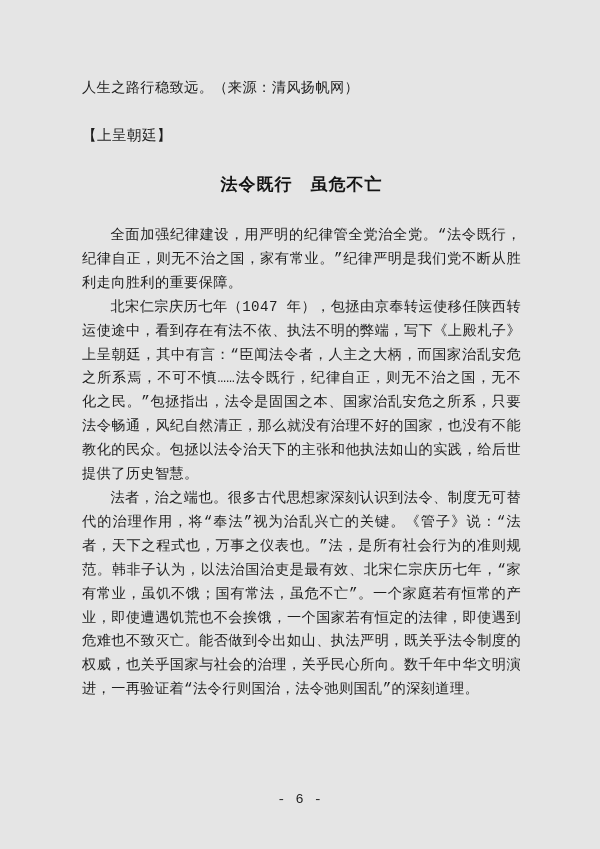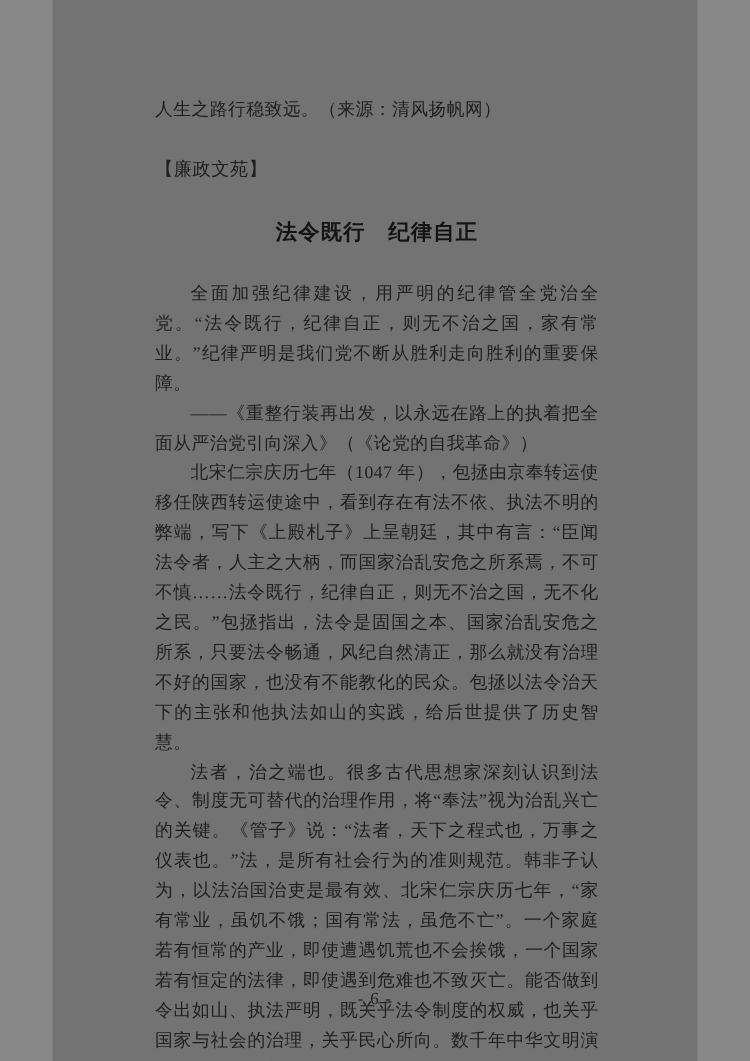--- a/index.html
+++ b/index.html
@@ -2,25 +2,25 @@
 <html><head>
 <meta charset="utf-8">
 <style>
   html, body {
     margin: 0;
     padding: 0;
     background: #888;
   }
   .page {
     position: relative;
-    width: 516px;
+    width: 600px;
     height: 849px;
     margin: 0 auto;
-    background: #737373;
-    font-family: Liberation Serif, serif;
+    background: #e5e5e5;
+    font-family: Liberation Mono, monospace;
     color: #1e1e1e;
     overflow: hidden;
     box-sizing: border-box;
   }
   .content {
     padding: 76px 79px 0 82px;
     box-sizing: border-box;
   }
   .continuation {
     margin: 0;
@@ -67,26 +67,25 @@
     letter-spacing: 1px;
   }
 </style>
 </head>
 <body>
 
 <div class="page">
   <div class="content">
     <p class="continuation">人生之路行稳致远。（来源：清风扬帆网）</p>
 
-    <p class="section-label">【廉政文苑】</p>
+    <p class="section-label">【上呈朝廷】</p>
 
-    <h1 class="article-title">法令既行　纪律自正</h1>
+    <h1 class="article-title">法令既行　虽危不亡</h1>
 
     <div class="article-body">
       <p>全面加强纪律建设，用严明的纪律管全党治全党。“法令既行，纪律自正，则无不治之国，家有常业。”纪律严明是我们党不断从胜利走向胜利的重要保障。</p>
-      <p>——《重整行装再出发，以永远在路上的执着把全面从严治党引向深入》（《论党的自我革命》）</p>
       <p>北宋仁宗庆历七年（1047 年），包拯由京奉转运使移任陕西转运使途中，看到存在有法不依、执法不明的弊端，写下《上殿札子》上呈朝廷，其中有言：“臣闻法令者，人主之大柄，而国家治乱安危之所系焉，不可不慎……法令既行，纪律自正，则无不治之国，无不化之民。”包拯指出，法令是固国之本、国家治乱安危之所系，只要法令畅通，风纪自然清正，那么就没有治理不好的国家，也没有不能教化的民众。包拯以法令治天下的主张和他执法如山的实践，给后世提供了历史智慧。</p>
       <p>法者，治之端也。很多古代思想家深刻认识到法令、制度无可替代的治理作用，将“奉法”视为治乱兴亡的关键。《管子》说：“法者，天下之程式也，万事之仪表也。”法，是所有社会行为的准则规范。韩非子认为，以法治国治吏是最有效、北宋仁宗庆历七年，“家有常业，虽饥不饿；国有常法，虽危不亡”。一个家庭若有恒常的产业，即使遭遇饥荒也不会挨饿，一个国家若有恒定的法律，即使遇到危难也不致灭亡。能否做到令出如山、执法严明，既关乎法令制度的权威，也关乎国家与社会的治理，关乎民心所向。数千年中华文明演进，一再验证着“法令行则国治，法令弛则国乱”的深刻道理。</p>
     </div>
   </div>
 
   <div class="page-footer">- 6 -</div>
 </div>
 
 </body></html>

